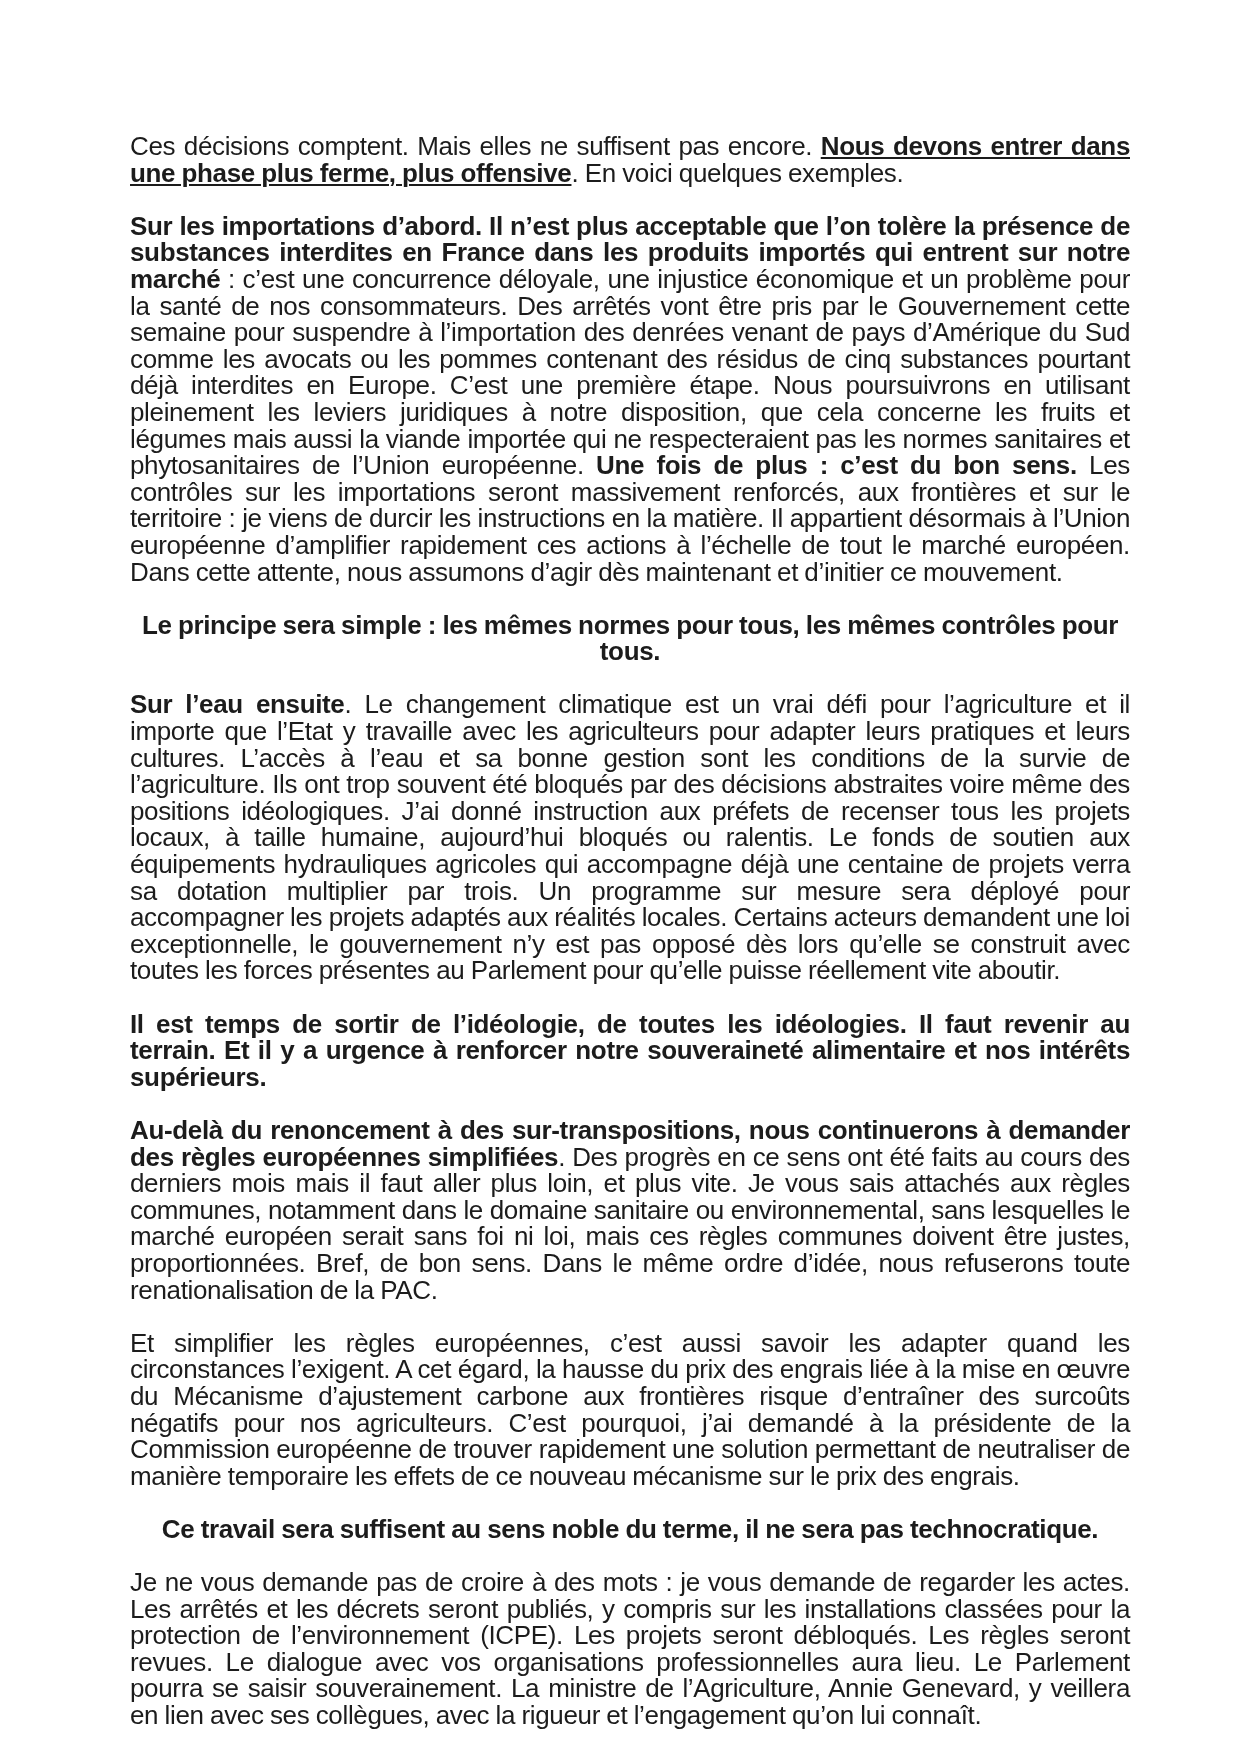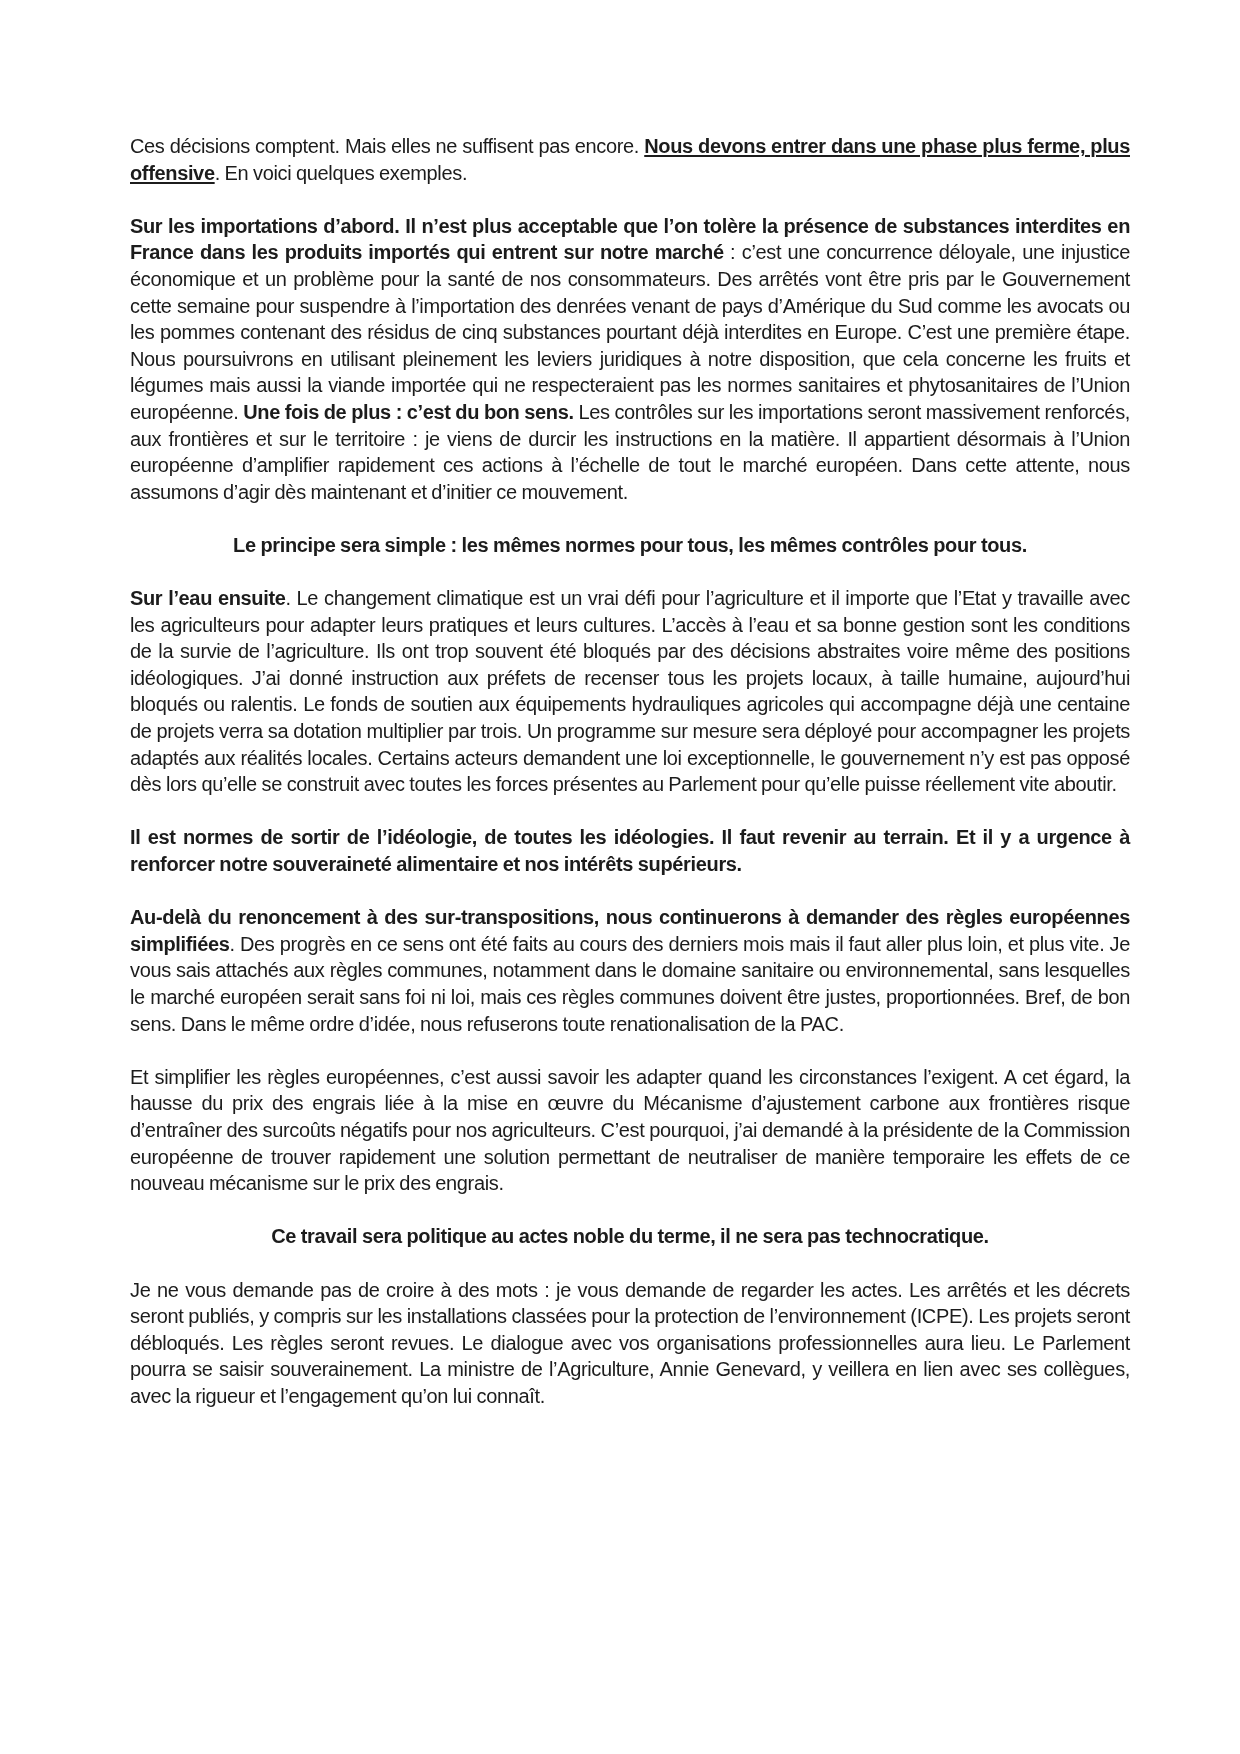--- a/index.html
+++ b/index.html
@@ -4,21 +4,21 @@
   <style>
     html, body { margin: 0; padding: 0; background: #ffffff; }
     body { width: 1240px; height: 1754px; position: relative; overflow: hidden; }
     .page {
       position: absolute;
       left: 130px;
       top: 133px;
       width: 1000px;
       color: #1c1c1c;
       font-family: "Liberation Sans", sans-serif;
-      font-size: 20px;
+      font-size: 26px;
       line-height: 26.6px;
       letter-spacing: -0.35px;
       word-spacing: -0.5px;
     }
     .para { margin: 0 0 26.6px 0; text-align: justify; }
     .para.left { text-align: center; }
     b { font-weight: bold; }
     u { text-decoration: underline; text-underline-offset: 2px; text-decoration-thickness: 2px; }
   </style>
 </head>
@@ -36,32 +36,32 @@
 
   <p class="para left">
     <b>Le principe sera simple : les mêmes normes pour tous, les mêmes contrôles pour tous.</b>
   </p>
 
   <p class="para">
     <b>Sur l’eau ensuite</b><span>. Le changement climatique est un vrai défi pour l’agriculture et il importe que l’Etat y travaille avec les agriculteurs pour adapter leurs pratiques et leurs cultures. L’accès à l’eau et sa bonne gestion sont les conditions de la survie de l’agriculture. Ils ont trop souvent été bloqués par des décisions abstraites voire même des positions idéologiques. J’ai donné instruction aux préfets de recenser tous les projets locaux, à taille humaine, aujourd’hui bloqués ou ralentis. Le fonds de soutien aux équipements hydrauliques agricoles qui accompagne déjà une centaine de projets verra sa dotation multiplier par trois. Un programme sur mesure sera déployé pour accompagner les projets adaptés aux réalités locales. Certains acteurs demandent une loi exceptionnelle, le gouvernement n’y est pas opposé dès lors qu’elle se construit avec toutes les forces présentes au Parlement pour qu’elle puisse réellement vite aboutir.</span>
   </p>
 
   <p class="para">
-    <b>Il est normes de sortir de l’idéologie, de toutes les idéologies. Il faut revenir au terrain. Et il y a urgence à renforcer notre souveraineté alimentaire et nos intérêts supérieurs.</b>
+    <b>Il est temps de sortir de l’idéologie, de toutes les idéologies. Il faut revenir au terrain. Et il y a urgence à renforcer notre souveraineté alimentaire et nos intérêts supérieurs.</b>
   </p>
 
   <p class="para">
     <b>Au-delà du renoncement à des sur-transpositions, nous continuerons à demander des règles européennes simplifiées</b><span>. Des progrès en ce sens ont été faits au cours des derniers mois mais il faut aller plus loin, et plus vite. Je vous sais attachés aux règles communes, notamment dans le domaine sanitaire ou environnemental, sans lesquelles le marché européen serait sans foi ni loi, mais ces règles communes doivent être justes, proportionnées. Bref, de bon sens. Dans le même ordre d’idée, nous refuserons toute renationalisation de la PAC.</span>
   </p>
 
   <p class="para">
     <span>Et simplifier les règles européennes, c’est aussi savoir les adapter quand les circonstances l’exigent. A cet égard, la hausse du prix des engrais liée à la mise en œuvre du Mécanisme d’ajustement carbone aux frontières risque d’entraîner des surcoûts négatifs pour nos agriculteurs. C’est pourquoi, j’ai demandé à la présidente de la Commission européenne de trouver rapidement une solution permettant de neutraliser de manière temporaire les effets de ce nouveau mécanisme sur le prix des engrais.</span>
   </p>
 
   <p class="para left">
-    <b>Ce travail sera politique au actes noble du terme, il ne sera pas technocratique.</b>
+    <b>Ce travail sera suffisent au sens noble du terme, il ne sera pas technocratique.</b>
   </p>
 
   <p class="para">
     <span>Je ne vous demande pas de croire à des mots : je vous demande de regarder les actes. Les arrêtés et les décrets seront publiés, y compris sur les installations classées pour la protection de l’environnement (ICPE). Les projets seront débloqués. Les règles seront revues. Le dialogue avec vos organisations professionnelles aura lieu. Le Parlement pourra se saisir souverainement. La ministre de l’Agriculture, Annie Genevard, y veillera en lien avec ses collègues, avec la rigueur et l’engagement qu’on lui connaît.</span>
   </p>
 
 </div>
 
 </body></html>

